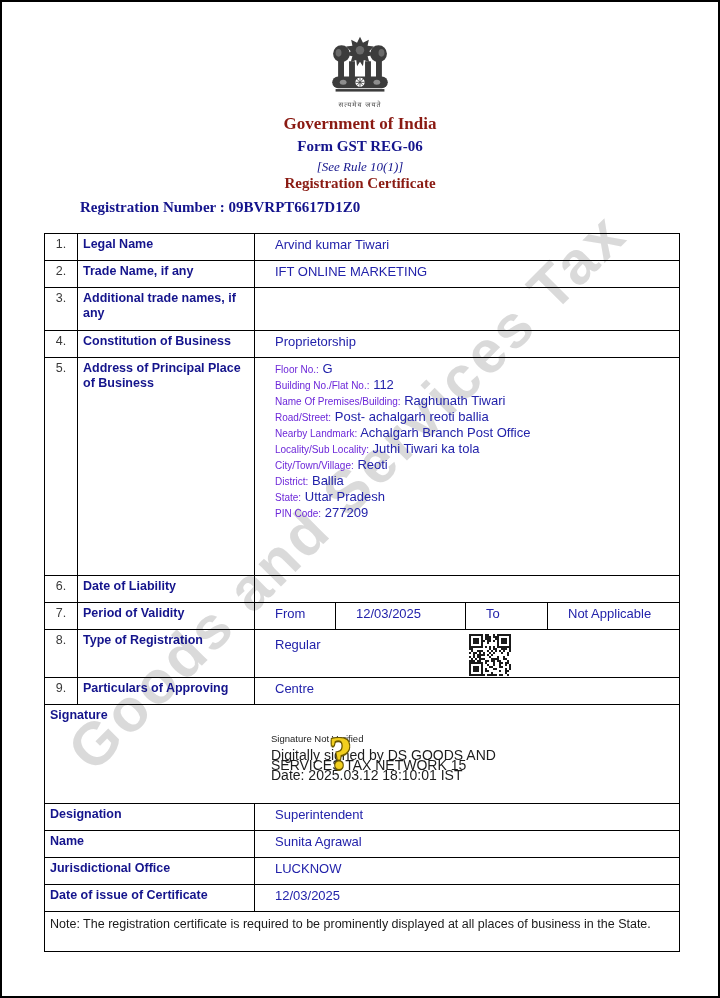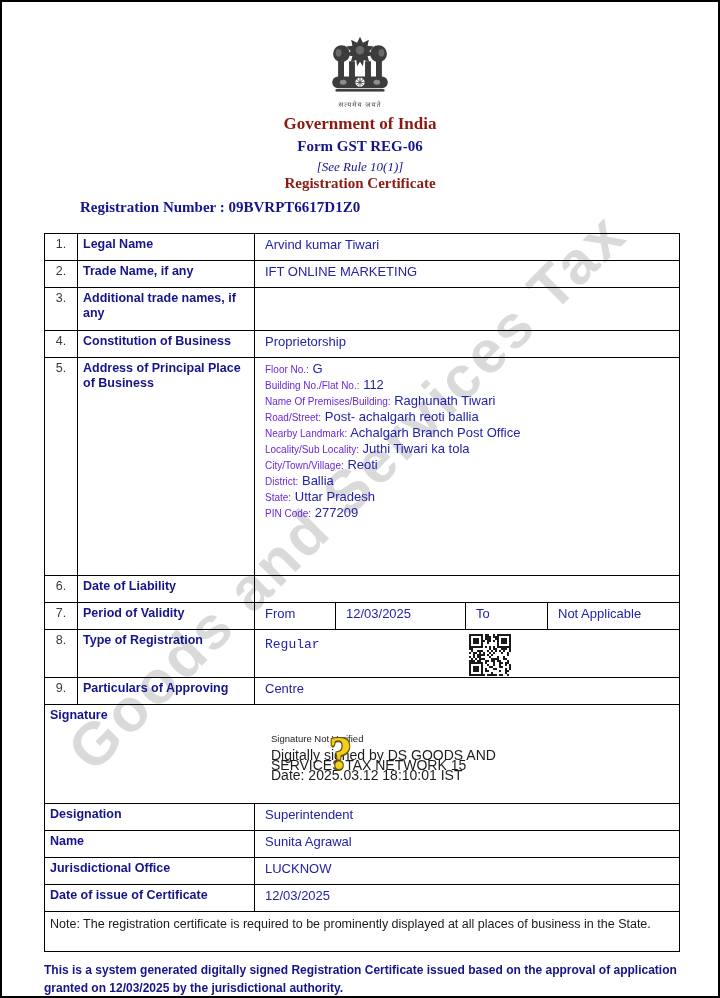--- a/index.html
+++ b/index.html
@@ -33,29 +33,29 @@
     position:relative; z-index:1; margin:17px 0 0 42px;
     border-collapse:collapse; table-layout:fixed; width:635px;
     background:transparent;
   }
   table.cert td{ border:1px solid #000; vertical-align:top; overflow:hidden; }
   td.sn { font-size:12.5px; color:#3a3a3a; text-align:center; padding-top:3px; }
   td.lbl, td.lbl2{
     font-size:12.5px; font-weight:bold; color:#14148c;
     padding:3px 2px 8px 5px; line-height:15px;
   }
-  td.val{ font-size:13px; color:#2222aa; padding:3px 2px 2px 10px; line-height:15px; }
+  td.val{ font-size:13px; color:#2222aa; padding:3px 2px 2px 20px; line-height:15px; }
   .aline{ line-height:15px; }
   .albl{ font-weight:normal; color:#6d28d9; font-size:10px; }
   .aval{ color:#2222aa; font-size:13px; }
   
   tr.h24 td{ height:24px; } tr.h43 td{ height:43px; } tr.h218 td{ height:218px; }
   tr.h48 td{ height:48px; } tr.h81 td{ height:99px; } tr.h40 td{ height:40px; }
   
-  td.typecell{ position:relative;font-family:Liberation Mono, monospace; }
+  td.typecell{ position:relative; }
   .qr{
     position:absolute; left:214px; top:4px; width:42px; height:42px;
     display:grid; grid-template-columns:repeat(21,2px); grid-template-rows:repeat(21,2px);
   }
   .qr i{ display:block; } .qr i.on{ background:#1a1a1a; }
   
   td.sigcell{ position:relative; }
   .siglabel{ position:absolute; left:5px; top:3px; font-size:12.5px; font-weight:bold; color:#14148c; }
   .sigblock{ position:absolute; left:226px; top:28px; color:#1c1c1c; }
   .signv{ font-size:9.5px; line-height:12px; margin-bottom:5px; }
@@ -673,15 +673,14 @@
       <td class="lbl2" colspan="2">Date of issue of Certificate</td>
       <td class="val" colspan="4">12/03/2025</td>
     </tr>
 
     <tr class="h40">
       <td class="note" colspan="6">Note: The registration certificate is required to be prominently displayed at all places of business in the State.</td>
     </tr>
   </tbody>
     </table>
 
-  <div class="footer">This is a system generated digitally signed Registration Certificate issued based on the approval of application granted on 12/03/2025 by the jurisdictional authority.</div>
 
 </div>
 
 </body></html>

